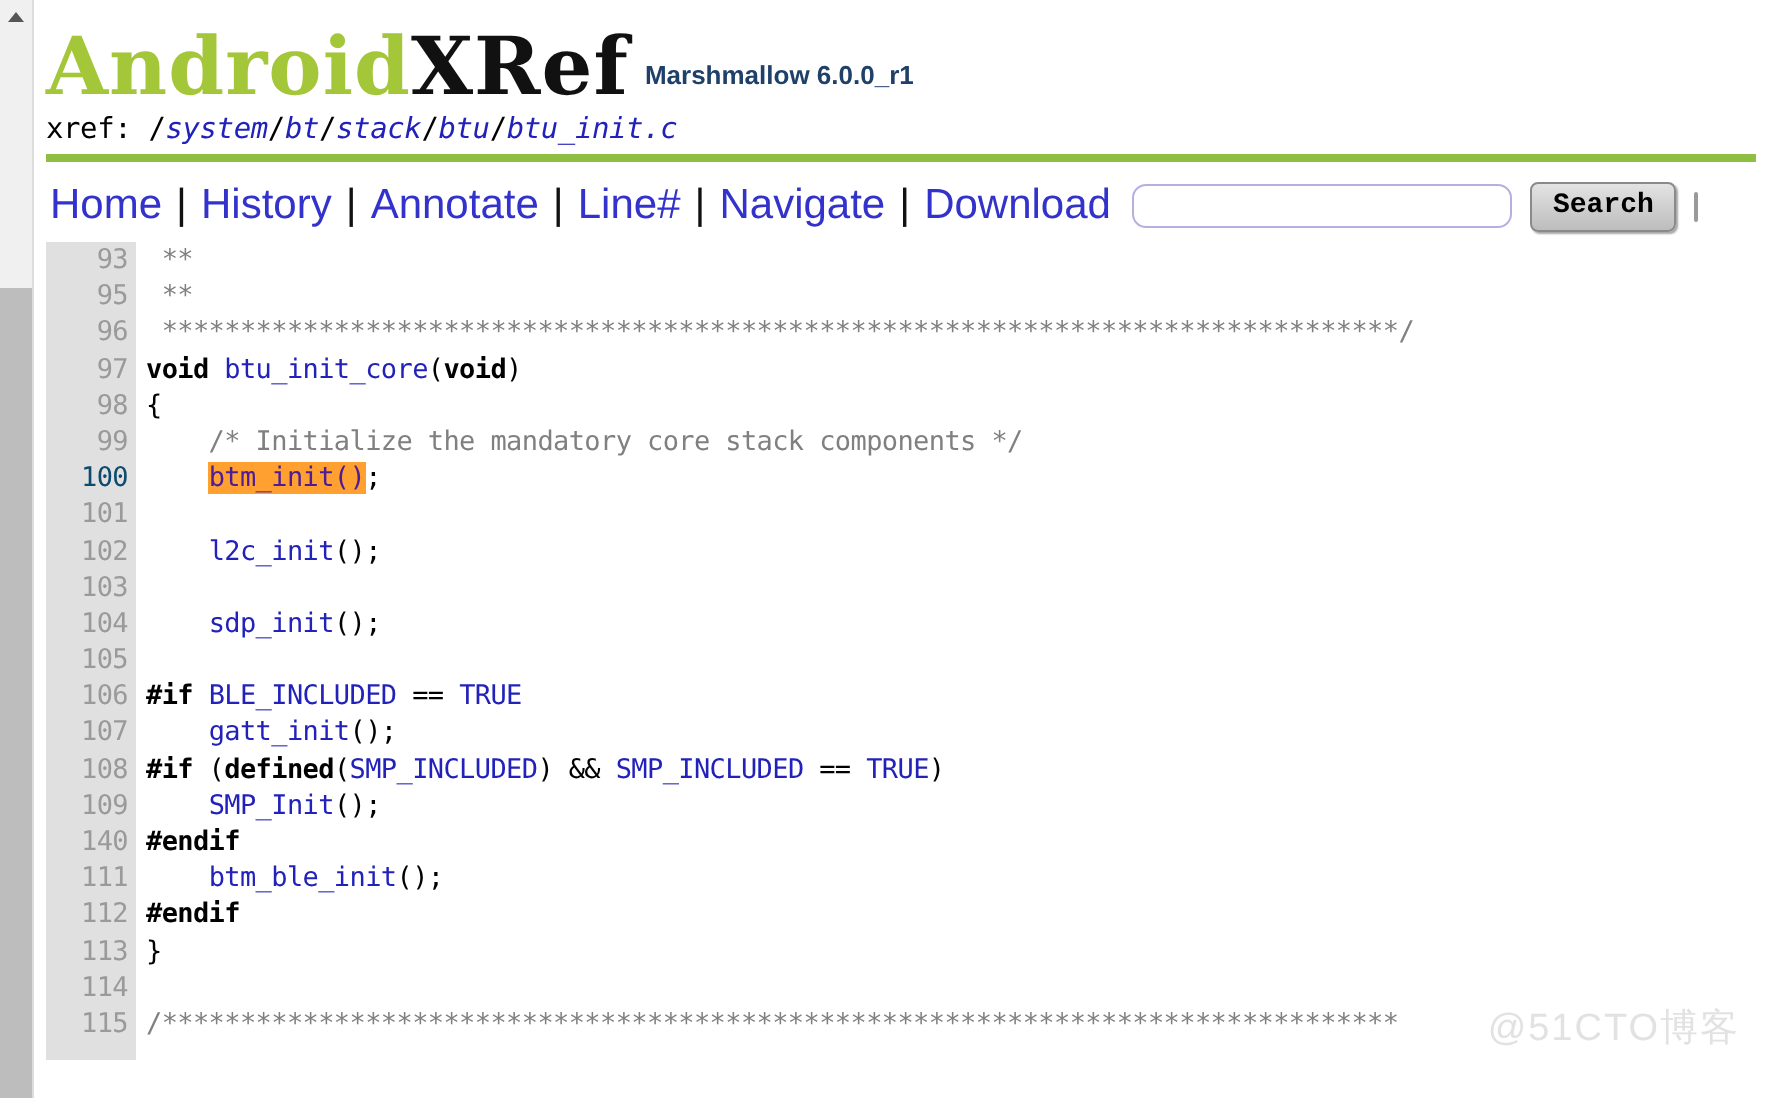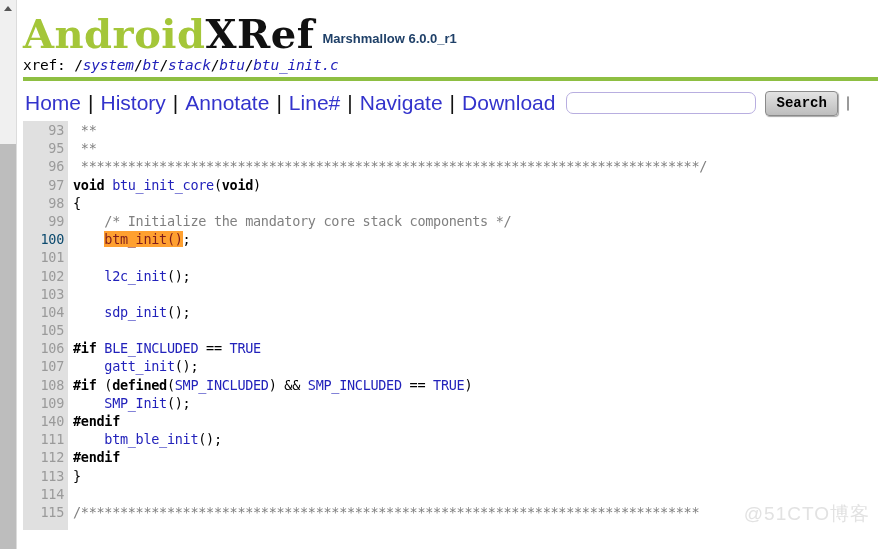--- a/index.html
+++ b/index.html
@@ -206,21 +206,21 @@
   .code-line.current .lineno { color: #0c4a6e; }
   .code-line .src {
     display: inline-block;
     padding-left: 5px;
     color: #000000;
   }
   .c { color: #808080; }                 
   .k { color: #000000; font-weight: bold; }  
   .f { color: #2222bb; }                 
   .p { color: #000000; }                 
-  .hl { background: #ffa030; color: #7f1d1d; }
+  .hl { background: #ffa030; color: #4c1d95; }
 
   
   #watermark {
     position: absolute;
     right: 20px;
     bottom: 22px;
     font-family: "Liberation Sans", sans-serif;
     font-size: 19px;
     color: #e2e2e2;
     letter-spacing: 1px;

